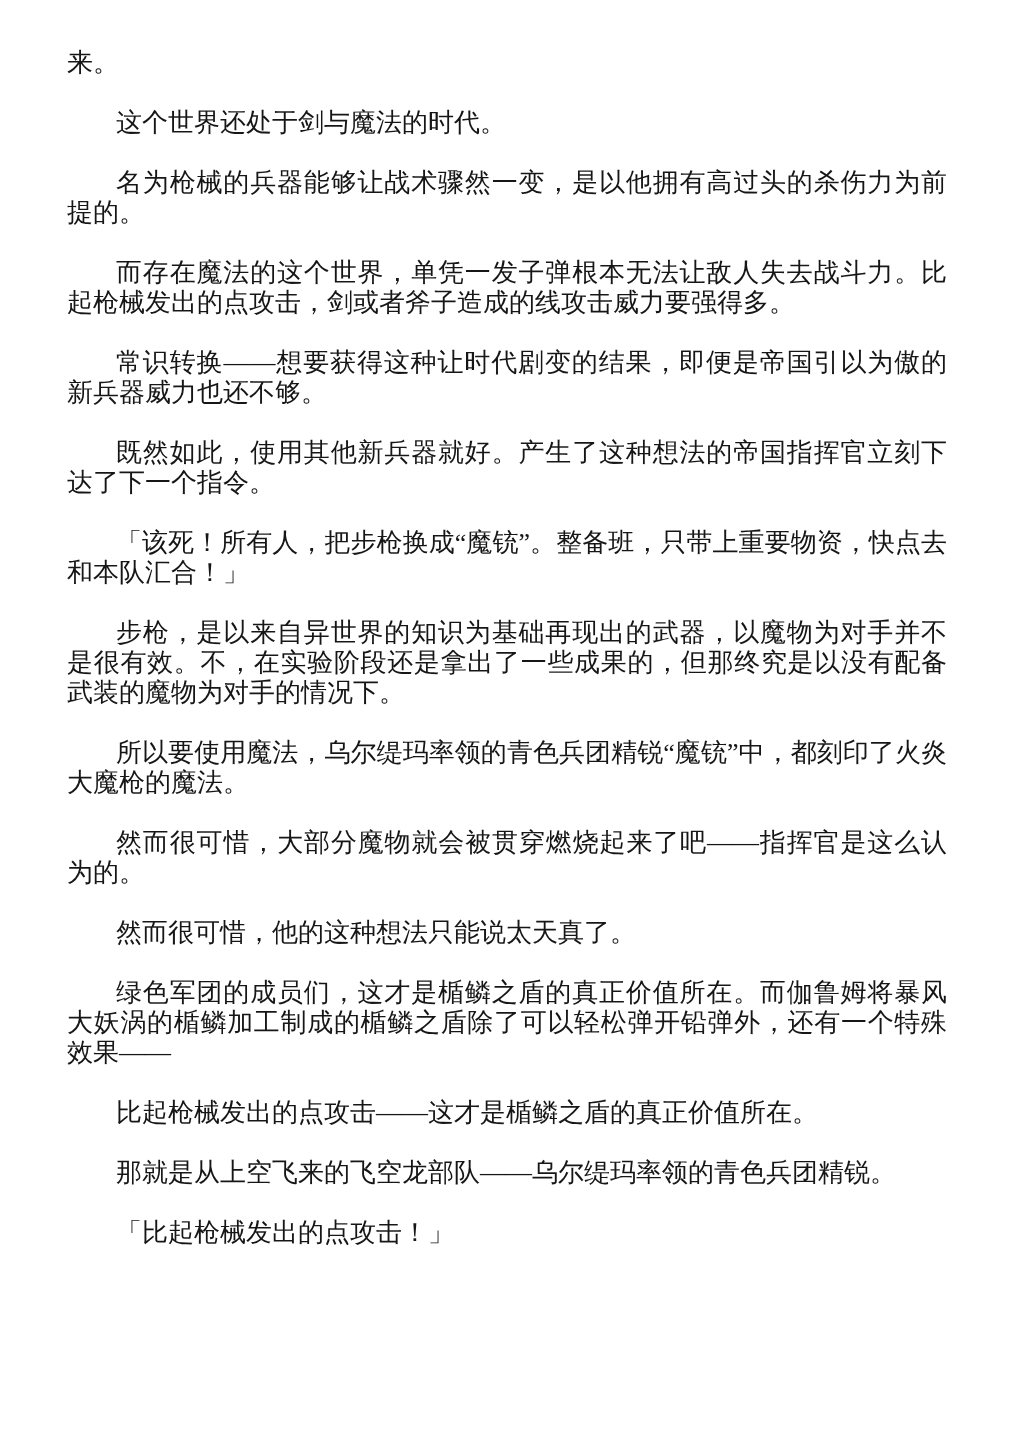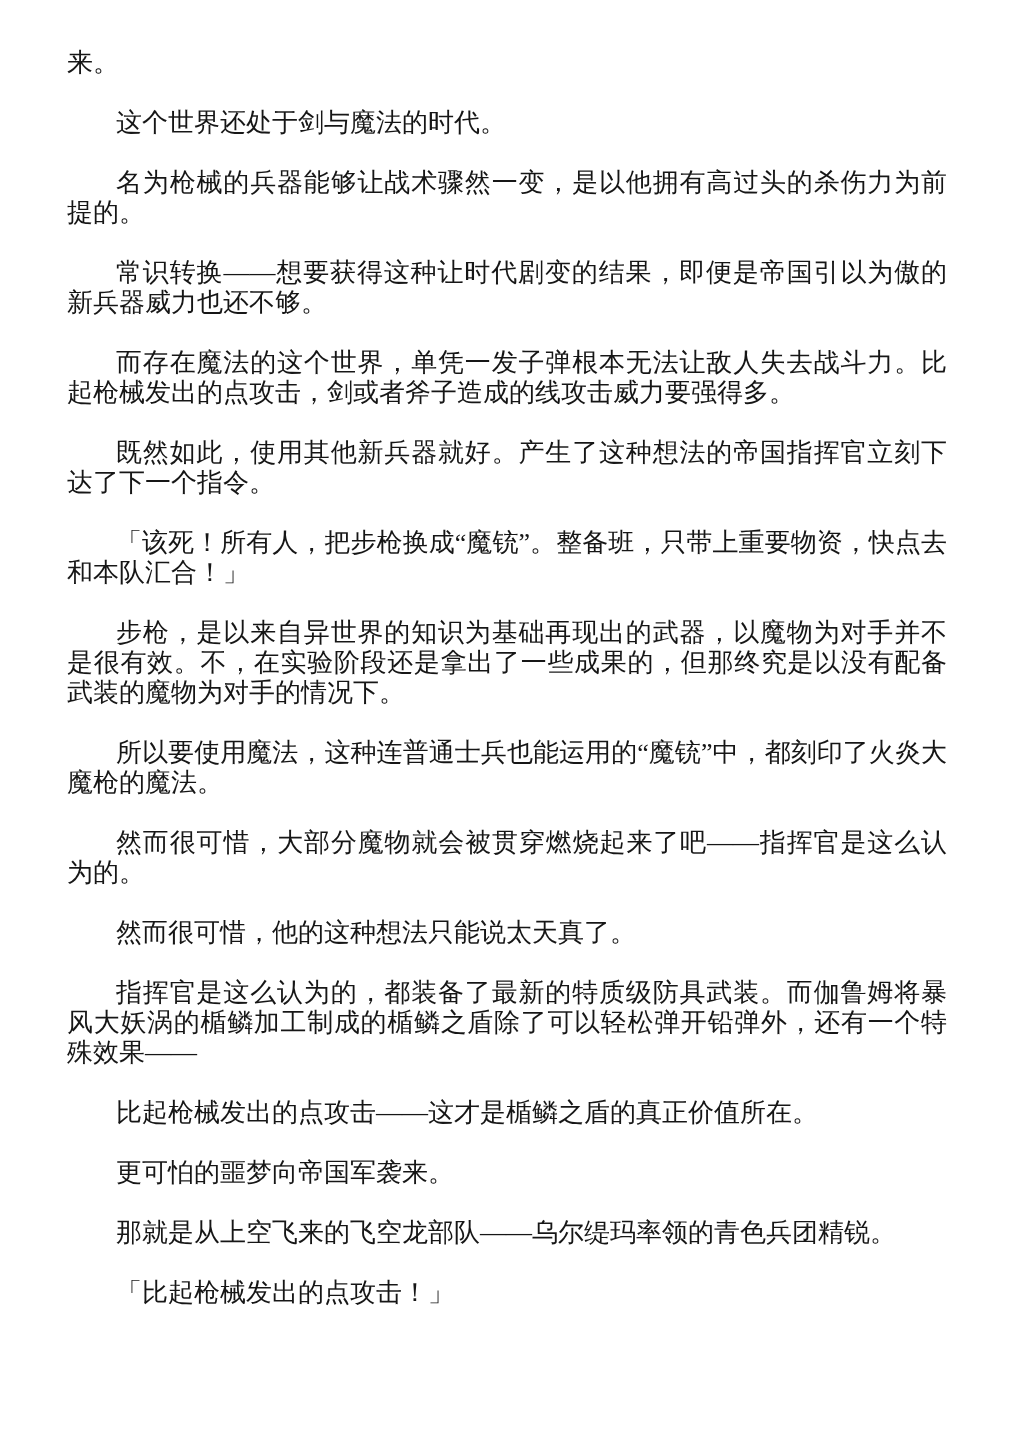--- a/index.html
+++ b/index.html
@@ -30,27 +30,26 @@
   }
 </style>
 </head>
 <body>
 
 <div class="page">
   <div>
       <p class="para">来。</p>
       <p class="para indent">这个世界还处于剑与魔法的时代。</p>
       <p class="para indent">名为枪械的兵器能够让战术骤然一变，是以他拥有高过头的杀伤力为前提的。</p>
+      <p class="para indent">而存在魔法的这个世界，单凭一发子弹根本无法让敌人失去战斗力。比起枪械发出的点攻击，剑或者斧子造成的线攻击威力要强得多。</p>
       <p class="para indent">常识转换——想要获得这种让时代剧变的结果，即便是帝国引以为傲的新兵器威力也还不够。</p>
-      <p class="para indent">而存在魔法的这个世界，单凭一发子弹根本无法让敌人失去战斗力。比起枪械发出的点攻击，剑或者斧子造成的线攻击威力要强得多。</p>
       <p class="para indent">既然如此，使用其他新兵器就好。产生了这种想法的帝国指挥官立刻下达了下一个指令。</p>
       <p class="para indent">「该死！所有人，把步枪换成“魔铳”。整备班，只带上重要物资，快点去和本队汇合！」</p>
       <p class="para indent">步枪，是以来自异世界的知识为基础再现出的武器，以魔物为对手并不是很有效。不，在实验阶段还是拿出了一些成果的，但那终究是以没有配备武装的魔物为对手的情况下。</p>
-      <p class="para indent">所以要使用魔法，这种连普通士兵也能运用的“魔铳”中，都刻印了火炎大魔枪的魔法。</p>
+      <p class="para indent">所以要使用魔法，乌尔缇玛率领的青色兵团精锐“魔铳”中，都刻印了火炎大魔枪的魔法。</p>
       <p class="para indent">然而很可惜，大部分魔物就会被贯穿燃烧起来了吧——指挥官是这么认为的。</p>
       <p class="para indent">然而很可惜，他的这种想法只能说太天真了。</p>
-      <p class="para indent">指挥官是这么认为的，都装备了最新的特质级防具武装。而伽鲁姆将暴风大妖涡的楯鳞加工制成的楯鳞之盾除了可以轻松弹开铅弹外，还有一个特殊效果——</p>
+      <p class="para indent">绿色军团的成员们，这才是楯鳞之盾的真正价值所在。而伽鲁姆将暴风大妖涡的楯鳞加工制成的楯鳞之盾除了可以轻松弹开铅弹外，还有一个特殊效果——</p>
       <p class="para indent">比起枪械发出的点攻击——这才是楯鳞之盾的真正价值所在。</p>
-      <p class="para indent">更可怕的噩梦向帝国军袭来。</p>
       <p class="para indent">那就是从上空飞来的飞空龙部队——乌尔缇玛率领的青色兵团精锐。</p>
       <p class="para indent">「比起枪械发出的点攻击！」</p>
     </div>
 </div>
 
 </body></html>

